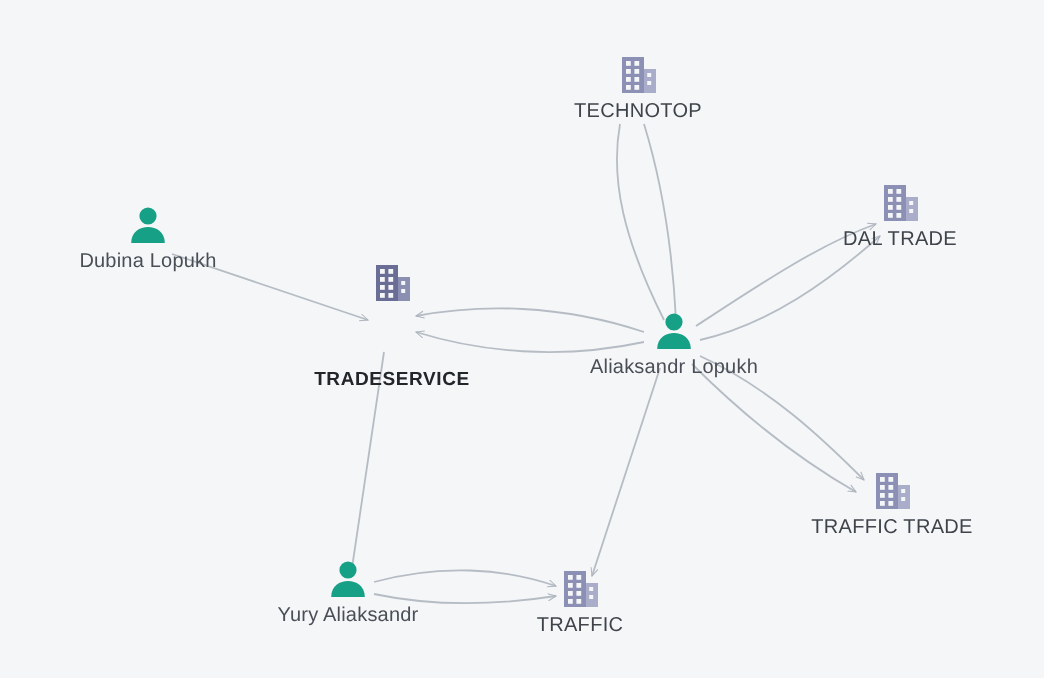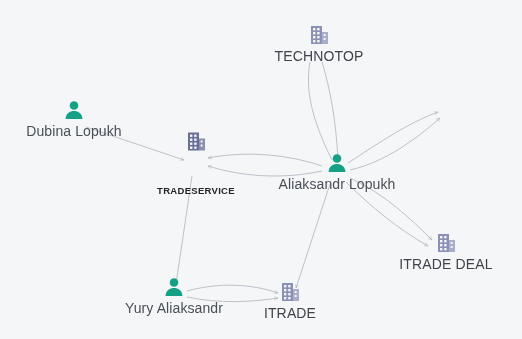--- a/index.html
+++ b/index.html
@@ -34,21 +34,21 @@
     align-items: center;
     width: 130px;
     pointer-events: auto;
   }
   .node-icon {
     display: block;
     line-height: 0;
   }
   .node-label {
     margin-top: 2px;
-    font-size: 14px;
+    font-size: 10px;
     color: #4a4f57;
     text-align: center;
     white-space: nowrap;
     letter-spacing: 0.1px;
   }
   .node-label.org {
     color: #3f444b;
     letter-spacing: 0.15px;
   }
   .node-label.bold {
@@ -110,20 +110,41 @@
           <rect x="5" y="16" width="2.4" height="2.4"></rect>
             <rect x="9.2" y="16" width="2.4" height="2.4"></rect>
           <rect x="15.6" y="10" width="2" height="2"></rect>
             <rect x="15.6" y="14" width="2" height="2"></rect>
         </g>
       </svg>
     </span>
     <span class="node-label org">TECHNOTOP</span>
   </div>
 
+  <div class="node" style="left:450px; top:108px;">
+    <span class="node-icon">
+      <svg width="22" height="22" viewBox="0 0 22 22" xmlns="http://www.w3.org/2000/svg">
+        <rect x="3" y="2" width="11" height="18" fill="#8c90b4"></rect>
+        <rect x="14" y="8" width="6" height="12" fill="#a9adc9"></rect>
+        <g fill="#f4f6f8">
+          <rect x="5" y="4" width="2.4" height="2.4"></rect>
+            <rect x="9.2" y="4" width="2.4" height="2.4"></rect>
+          <rect x="5" y="8" width="2.4" height="2.4"></rect>
+            <rect x="9.2" y="8" width="2.4" height="2.4"></rect>
+          <rect x="5" y="12" width="2.4" height="2.4"></rect>
+            <rect x="9.2" y="12" width="2.4" height="2.4"></rect>
+          <rect x="5" y="16" width="2.4" height="2.4"></rect>
+            <rect x="9.2" y="16" width="2.4" height="2.4"></rect>
+          <rect x="15.6" y="10" width="2" height="2"></rect>
+            <rect x="15.6" y="14" width="2" height="2"></rect>
+        </g>
+      </svg>
+    </span>
+    <span class="node-label org">DAL TRADE</span>
+  </div>
 
   <div class="node" style="left:74px; top:119px;">
     <span class="node-icon">
       <svg width="22" height="22" viewBox="0 0 22 22" xmlns="http://www.w3.org/2000/svg">
         <circle cx="11" cy="6.5" r="4.3" fill="#16a085"></circle>
         <path d="M 2.6 20 C 2.6 14.4, 7 12, 11 12 C 15 12, 19.4 14.4, 19.4 20 Z" fill="#16a085"></path>
       </svg>
     </span>
     <span class="node-label">Dubina Lopukh</span>
   </div>
@@ -172,21 +193,21 @@
             <rect x="9.2" y="8" width="2.4" height="2.4"></rect>
           <rect x="5" y="12" width="2.4" height="2.4"></rect>
             <rect x="9.2" y="12" width="2.4" height="2.4"></rect>
           <rect x="5" y="16" width="2.4" height="2.4"></rect>
             <rect x="9.2" y="16" width="2.4" height="2.4"></rect>
           <rect x="15.6" y="10" width="2" height="2"></rect>
             <rect x="15.6" y="14" width="2" height="2"></rect>
         </g>
       </svg>
     </span>
-    <span class="node-label org">ITRADE DEAL</span>
+    <span class="node-label org">TRAFFIC TRADE</span>
   </div>
 
   <div class="node" style="left:174px; top:296px;">
     <span class="node-icon">
       <svg width="22" height="22" viewBox="0 0 22 22" xmlns="http://www.w3.org/2000/svg">
         <circle cx="11" cy="6.5" r="4.3" fill="#16a085"></circle>
         <path d="M 2.6 20 C 2.6 14.4, 7 12, 11 12 C 15 12, 19.4 14.4, 19.4 20 Z" fill="#16a085"></path>
       </svg>
     </span>
     <span class="node-label">Yury Aliaksandr</span>
@@ -204,16 +225,16 @@
             <rect x="9.2" y="8" width="2.4" height="2.4"></rect>
           <rect x="5" y="12" width="2.4" height="2.4"></rect>
             <rect x="9.2" y="12" width="2.4" height="2.4"></rect>
           <rect x="5" y="16" width="2.4" height="2.4"></rect>
             <rect x="9.2" y="16" width="2.4" height="2.4"></rect>
           <rect x="15.6" y="10" width="2" height="2"></rect>
             <rect x="15.6" y="14" width="2" height="2"></rect>
         </g>
       </svg>
     </span>
-    <span class="node-label org">ITRADE</span>
+    <span class="node-label org">TRAFFIC</span>
   </div>
 
 </div>
 
 </body></html>

